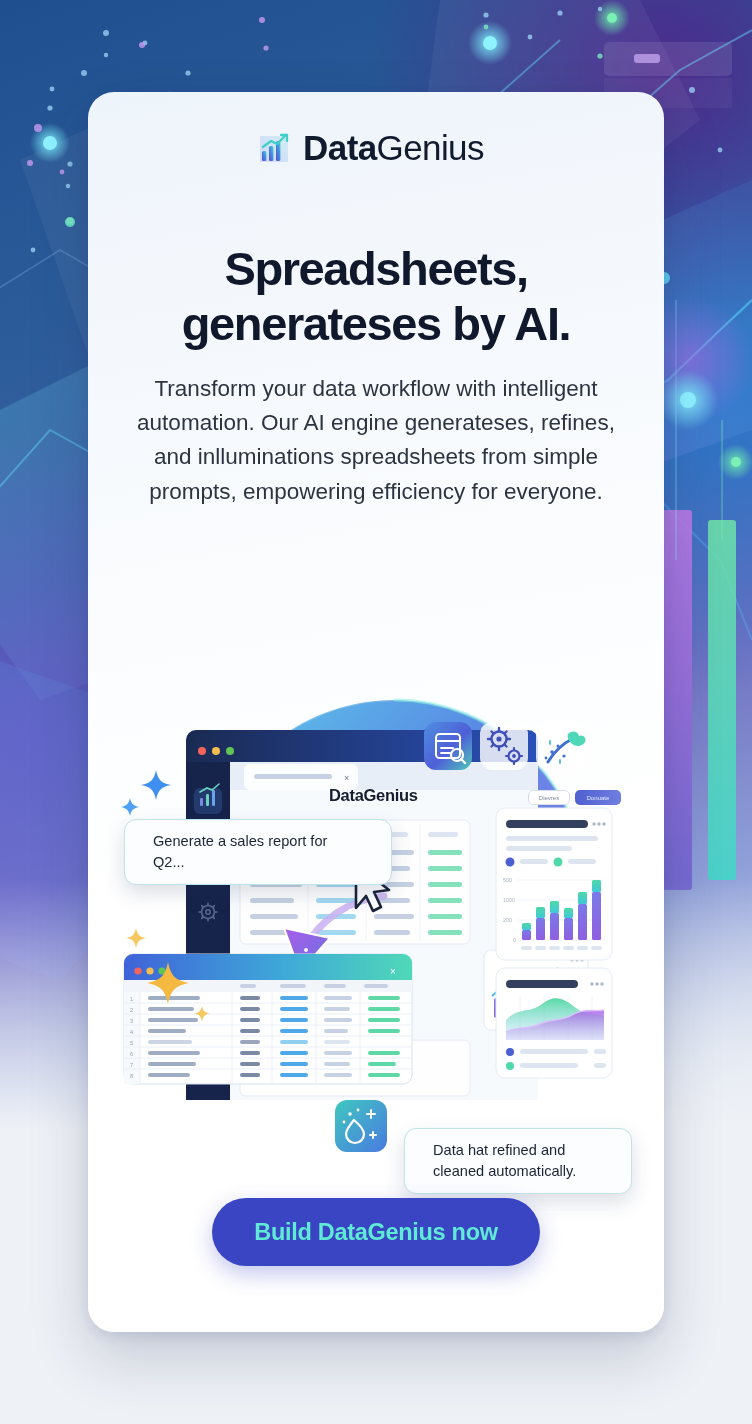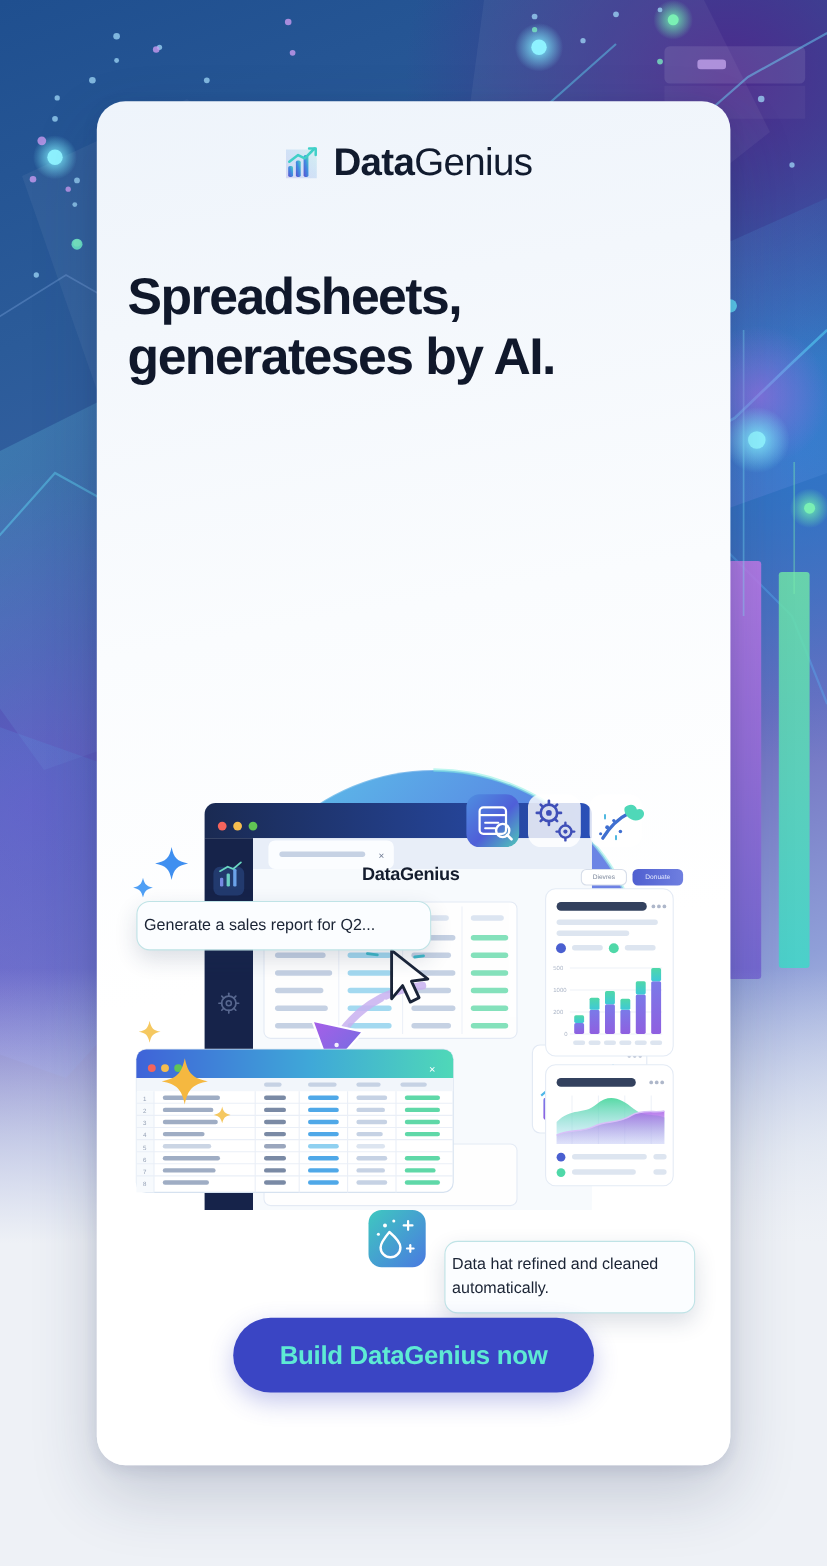--- a/index.html
+++ b/index.html
@@ -40,38 +40,38 @@
   
   .logo { position:absolute; left:0; top:38px; width:564px; display:flex; justify-content:center; align-items:flex-start; gap:11px; }
   .logo-mark { width:36px; height:36px; display:block; }
   .logo-text { font-size:35px; line-height:1; letter-spacing:-.6px; color:#111b2e; white-space:nowrap; }
   .logo-text b { font-weight:700; }
   .logo-text span { font-weight:400; }
 
   
   .headline {
     position:absolute; left:28px; top:150px; width:520px;
-    text-align:left; font-size:47px; font-weight:700; line-height:1.17;
+    text-align:center; font-size:47px; font-weight:700; line-height:1.17;
     letter-spacing:-1.4px; color:#10182b;
   }
   .subcopy {
     position:absolute; left:38px; top:280px; width:500px;
     text-align:center; font-size:22.5px; line-height:1.52; color:#2c3442;
   }
 
   
   .illus { position:absolute; left:0; top:500px; width:576px; height:600px; }
   .illus svg { position:absolute; left:0; top:0; }
 
   .tooltip {
     position:absolute; background:#fbfdff;
     border:1.6px solid #bfe3e6; border-radius:12px;
     box-shadow:0 8px 20px rgba(30,50,90,.16);
     font-size:14.6px; line-height:1.43; color:#1b2435;
-    padding:11px 6px;
+    padding:11px 28px;
   }
   .tt-prompt { left:36px; top:227px; width:268px; }
   .tt-clean  { left:316px; top:488px; width:228px;margin-top:48px; }
 
   .chip {
     position:absolute; font-size:6px; border-radius:5px;
     display:flex; align-items:center; justify-content:center;
     filter:blur(.35px);
   }
   .chip-a { left:440px; top:198px; width:42px; height:15px; background:#fff; border:1px solid #d7deea; color:#7c879b; }
@@ -226,20 +226,21 @@
     <div class="logo-text">
       <b>Data</b><span>Genius</span>
     </div>
   </div>
 
   <h1 class="headline">
     <span>Spreadsheets,</span><br>
     <span>generateses by AI.</span>
   </h1>
 
+  <p class="subcopy">Transform your data workflow with intelligent automation. Our AI engine generateses, refines, and inlluminations spreadsheets from simple prompts, empowering efficiency for everyone.</p>
 
   <div class="illus">
     <svg width="576" height="600" viewBox="0 0 576 600">
       <defs>
         <linearGradient id="circBg" x1="0" y1="0" x2="1" y2="1">
           <stop offset="0%" stop-color="#4fc8e8"></stop>
             <stop offset="50%" stop-color="#4a6ee0"></stop>
             <stop offset="100%" stop-color="#6a4fd8"></stop>
         </linearGradient>
         <linearGradient id="winTop" x1="0" y1="0" x2="1" y2="0">

